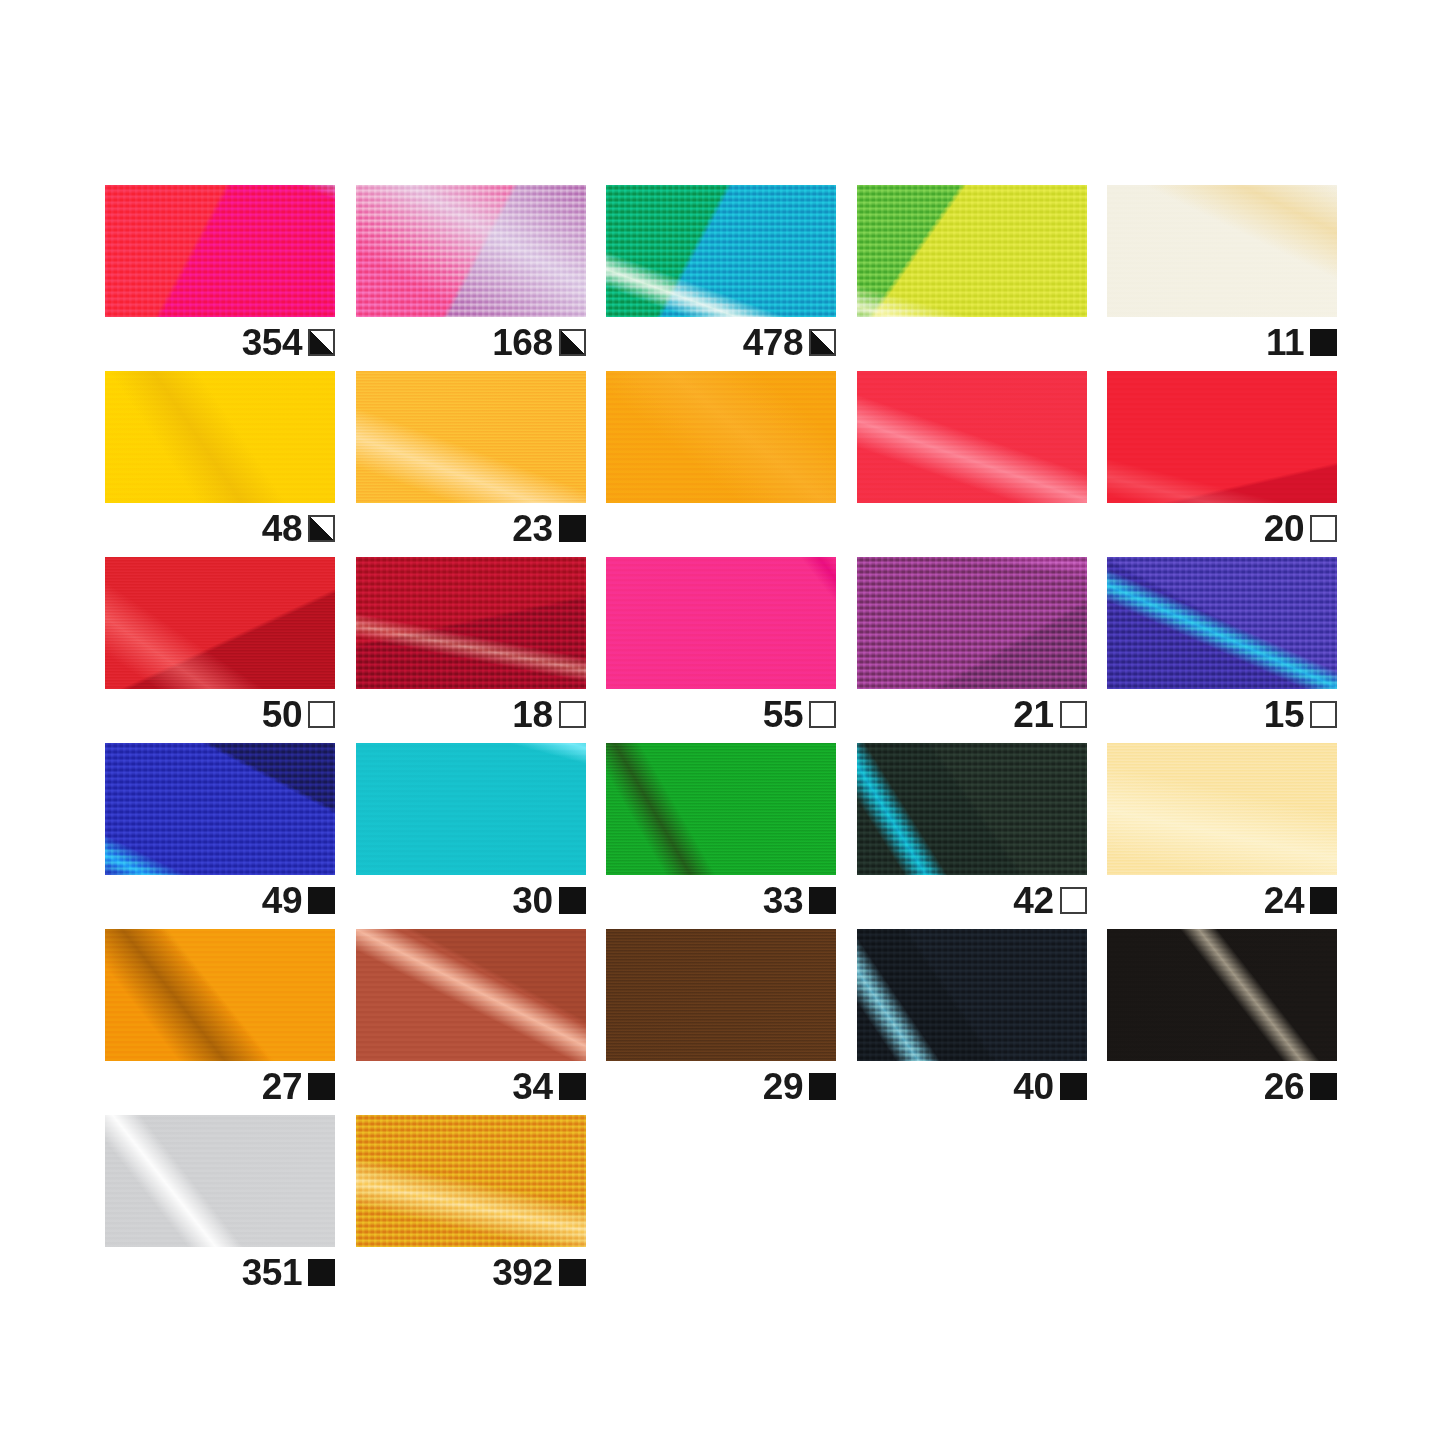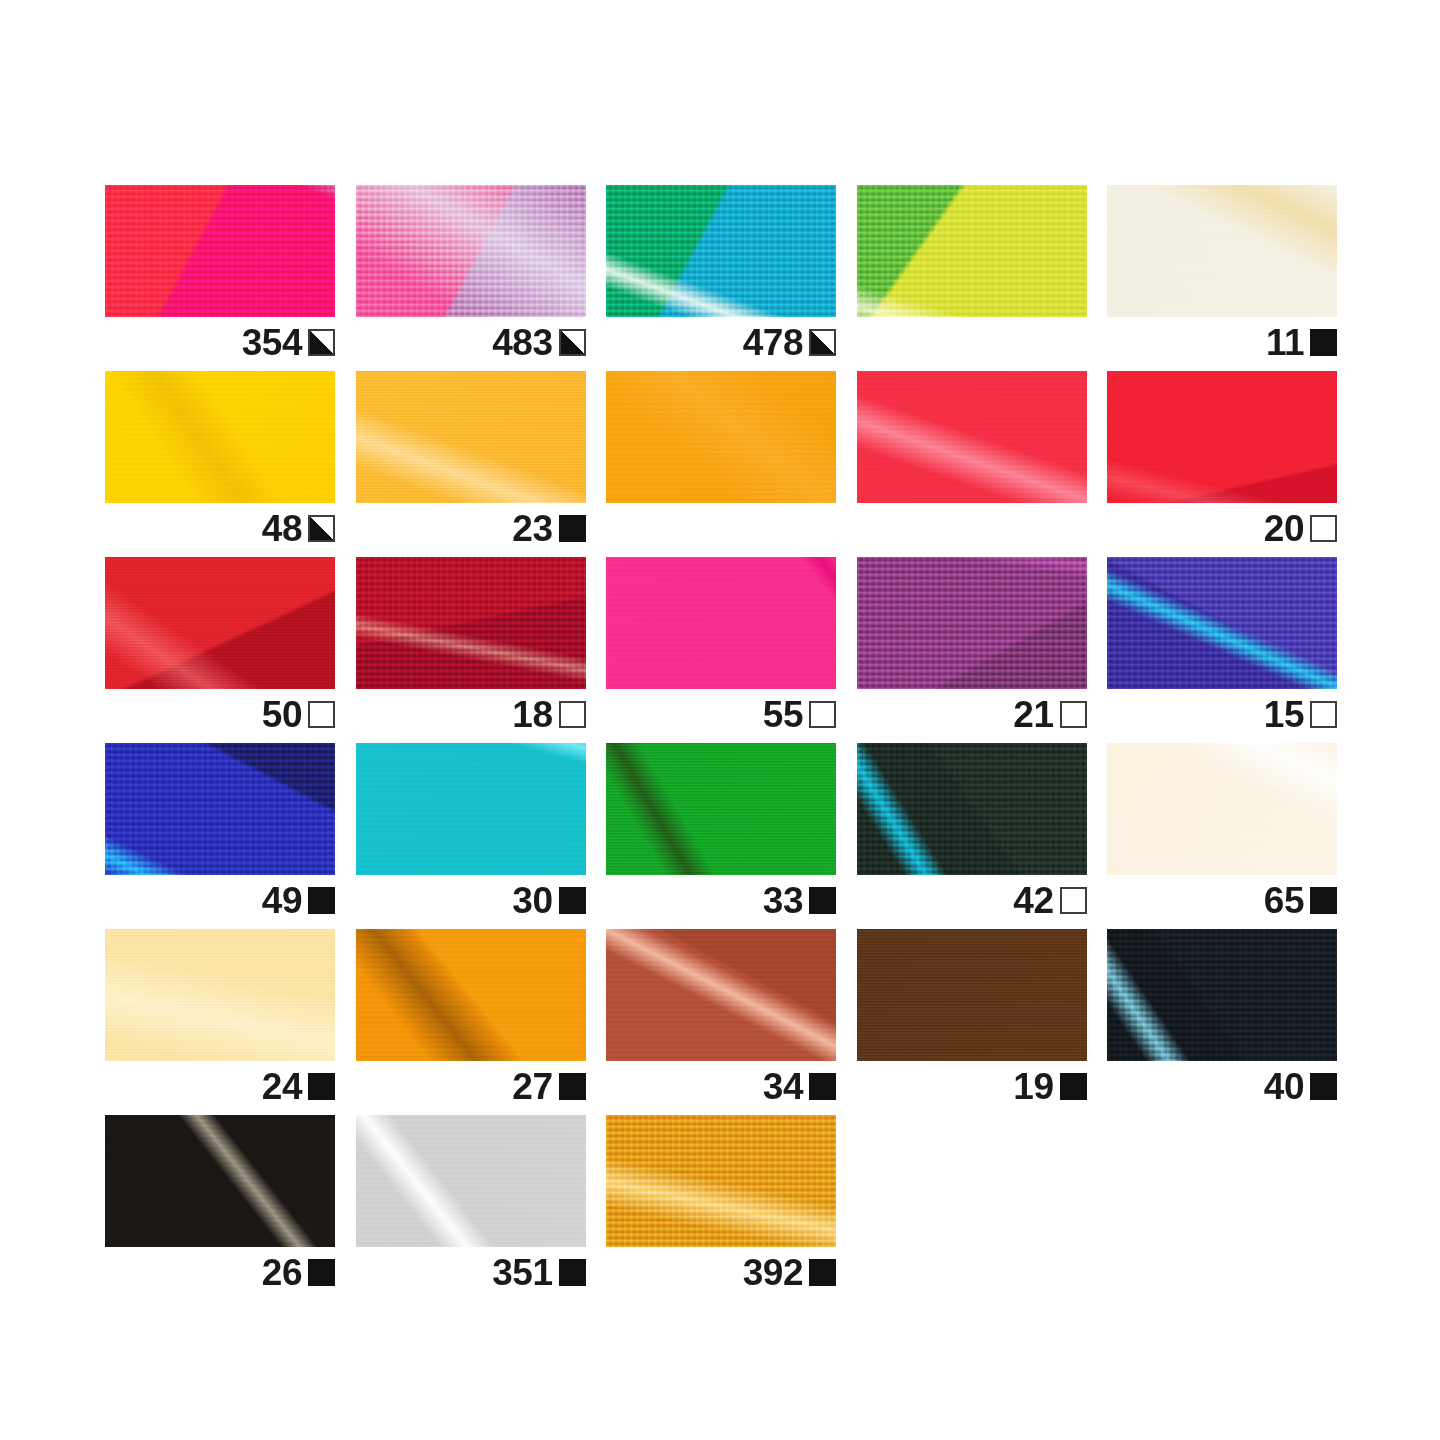--- a/index.html
+++ b/index.html
@@ -164,21 +164,21 @@
         </div>
       </div>
       <div class="swatch-cell">
         <div class="swatch-chip">
           <div class="chip-base" style="background: rgb(244, 87, 155);"></div>
           <div class="chip-split" style="background: linear-gradient(118deg, transparent 0%, transparent 52%, rgb(194, 135, 192) 54%, rgb(194, 135, 192) 100%);"></div>
           <div class="chip-stroke" style="background: linear-gradient(30deg, transparent 32%, rgba(230, 222, 240, 0.8) 58%, transparent 84%);"></div>
           <div class="chip-texture weave"></div>
         </div>
         <div class="swatch-label">
-          <span class="swatch-number">483</span>
+          <span class="swatch-number">168</span>
           <span class="opacity-mark semi"></span>
         </div>
       </div>
       <div class="swatch-cell">
         <div class="swatch-chip">
           <div class="chip-base" style="background: rgb(12, 167, 104);"></div>
           <div class="chip-split" style="background: linear-gradient(118deg, transparent 0%, transparent 40%, rgb(23, 168, 205) 42%, rgb(23, 168, 205) 100%);"></div>
           <div class="chip-stroke" style="background: linear-gradient(20deg, transparent 24%, rgba(255, 255, 245, 0.85) 30%, transparent 36%);"></div>
           <div class="chip-texture weave"></div>
         </div>
@@ -362,32 +362,20 @@
           <div class="chip-stroke" style="background: linear-gradient(58deg, transparent 25%, rgba(20, 185, 215, 0.95) 30%, transparent 35%);"></div>
           <div class="chip-texture weave"></div>
         </div>
         <div class="swatch-label">
           <span class="swatch-number">42</span>
           <span class="opacity-mark transparent"></span>
         </div>
       </div>
       <div class="swatch-cell">
         <div class="swatch-chip">
-          <div class="chip-base" style="background: rgb(251, 242, 224);"></div>
-          <div class="chip-split" style="background: linear-gradient(118deg, rgb(251, 242, 224) 0%, rgb(252, 245, 232) 100%); opacity: 0.6;"></div>
-          <div class="chip-stroke" style="background: linear-gradient(26deg, transparent 62%, rgba(255, 255, 255, 0.95) 74%, transparent 86%);"></div>
-          <div class="chip-texture smooth"></div>
-        </div>
-        <div class="swatch-label">
-          <span class="swatch-number">65</span>
-          <span class="opacity-mark opaque"></span>
-        </div>
-      </div>
-      <div class="swatch-cell">
-        <div class="swatch-chip">
           <div class="chip-base" style="background: rgb(251, 228, 164);"></div>
           <div class="chip-split" style="background: linear-gradient(118deg, rgb(251, 228, 164) 0%, rgb(251, 227, 160) 100%); opacity: 0.6;"></div>
           <div class="chip-stroke" style="background: linear-gradient(12deg, transparent 22%, rgba(255, 250, 225, 0.6) 40%, transparent 58%);"></div>
           <div class="chip-texture fine"></div>
         </div>
         <div class="swatch-label">
           <span class="swatch-number">24</span>
           <span class="opacity-mark opaque"></span>
         </div>
       </div>
@@ -416,21 +404,21 @@
         </div>
       </div>
       <div class="swatch-cell">
         <div class="swatch-chip">
           <div class="chip-base" style="background: rgb(90, 52, 24);"></div>
           <div class="chip-split" style="background: linear-gradient(118deg, rgb(90, 52, 24) 0%, rgb(93, 55, 25) 100%); opacity: 0.6;"></div>
           <div class="chip-stroke" style="background: linear-gradient(48deg, transparent 3%, rgba(190, 150, 60, 0.85) 8%, transparent 13%);"></div>
           <div class="chip-texture fine"></div>
         </div>
         <div class="swatch-label">
-          <span class="swatch-number">19</span>
+          <span class="swatch-number">29</span>
           <span class="opacity-mark opaque"></span>
         </div>
       </div>
       <div class="swatch-cell">
         <div class="swatch-chip">
           <div class="chip-base" style="background: rgb(20, 25, 31);"></div>
           <div class="chip-split" style="background: linear-gradient(56deg, transparent 0%, transparent 42%, rgb(23, 29, 37) 44%, rgb(23, 29, 37) 100%);"></div>
           <div class="chip-stroke" style="background: linear-gradient(56deg, transparent 23%, rgba(120, 200, 220, 0.9) 28%, transparent 33%);"></div>
           <div class="chip-texture weave"></div>
         </div>

